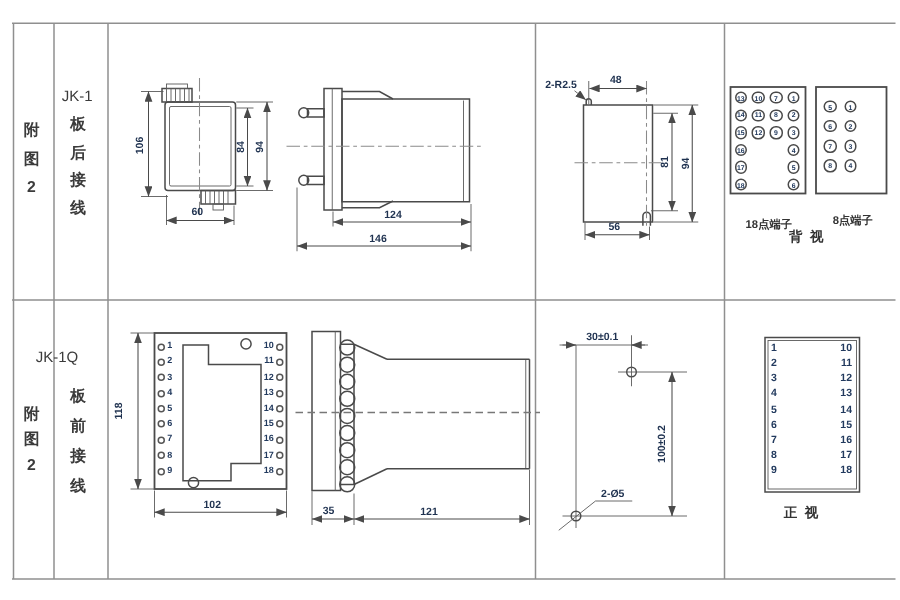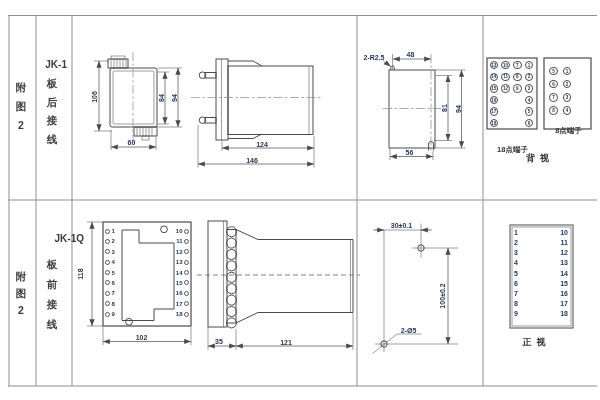--- a/index.html
+++ b/index.html
@@ -4,21 +4,21 @@
 <style>
   html,body{margin:0;padding:0;background:#fff}
   .canvas{position:relative;width:600px;height:400px;background:#fff;overflow:hidden;
           font-family:"Liberation Sans","DejaVu Sans",sans-serif}
   svg{position:absolute;left:0;top:0}
   .t{position:absolute;transform:translate(-50%,-50%);color:#1f3250;font-size:7px;
      font-weight:bold;white-space:nowrap;line-height:1}
   .t.v{transform:translate(-50%,-50%) rotate(-90deg)}
   .t.lbl{color:#333;font-size:7.5px}
   .t.view{color:#333;font-size:9px;white-space:pre}
-  .model{position:absolute;font-size:10px;font-weight:bold;color:#3b3b3b;text-align:right;line-height:1}
+  .model{position:absolute;font-size:10px;font-weight:normal;color:#3b3b3b;text-align:center;line-height:1}
   .vstack{position:absolute;display:flex;flex-direction:column;align-items:center}
   .cjk1{font-size:10.5px;font-weight:bold;color:#3b3b3b;line-height:10.5px;text-align:center}
   .tgrid{position:absolute;display:grid}
   #t18{left:488px;top:59.5px;width:47px;grid-template-columns:repeat(4,1fr);grid-auto-rows:11.6px}
   #t8{left:549px;top:64.5px;grid-template-columns:9px 9px;column-gap:4.5px;grid-auto-rows:13.2px}
   .tcell{width:8.4px;height:8.4px;border:1px solid #4a4a4a;border-radius:50%;display:flex;
          align-items:center;justify-content:center;font-size:4.6px;font-weight:bold;
          color:#223a5e;justify-self:center;align-self:center;box-sizing:border-box}
   .termcol{position:absolute;display:flex;flex-direction:column;justify-content:space-between;
            top:227.5px;height:90px}
@@ -262,29 +262,29 @@
       <span class="tcell">5</span>
       <span class="tcell">1</span>
       <span class="tcell">6</span>
       <span class="tcell">2</span>
       <span class="tcell">7</span>
       <span class="tcell">3</span>
       <span class="tcell">8</span>
       <span class="tcell">4</span>
     </div>
   <span class="t lbl" style="left:512.5px;top:150px">18点端子</span>
-  <span class="t lbl" style="left:568.5px;top:131px">8点端子</span>
+  <span class="t lbl" style="left:568.5px;top:147px">8点端子</span>
   <span class="t view" style="left:537.5px;top:157.5px">背  视</span>
 
   <div class="vstack" style="left:14px;top:271px;width:14px;gap:6.5px">
       <span class="cjk1">附</span>
       <span class="cjk1">图</span>
       <span class="cjk1">2</span>
     </div>
-  <span class="model" style="left:48px;top:234px;width:36px">JK-1Q</span>
+  <span class="model" style="left:20px;top:234px;width:36px">JK-1Q</span>
   <div class="vstack" style="left:45px;top:259px;width:14px;gap:9.5px">
       <span class="cjk1">板</span>
       <span class="cjk1">前</span>
       <span class="cjk1">接</span>
       <span class="cjk1">线</span>
     </div>
 
   <div class="termcol" id="termL">
       <span class="termL">1</span>
       <span class="termL">2</span>

